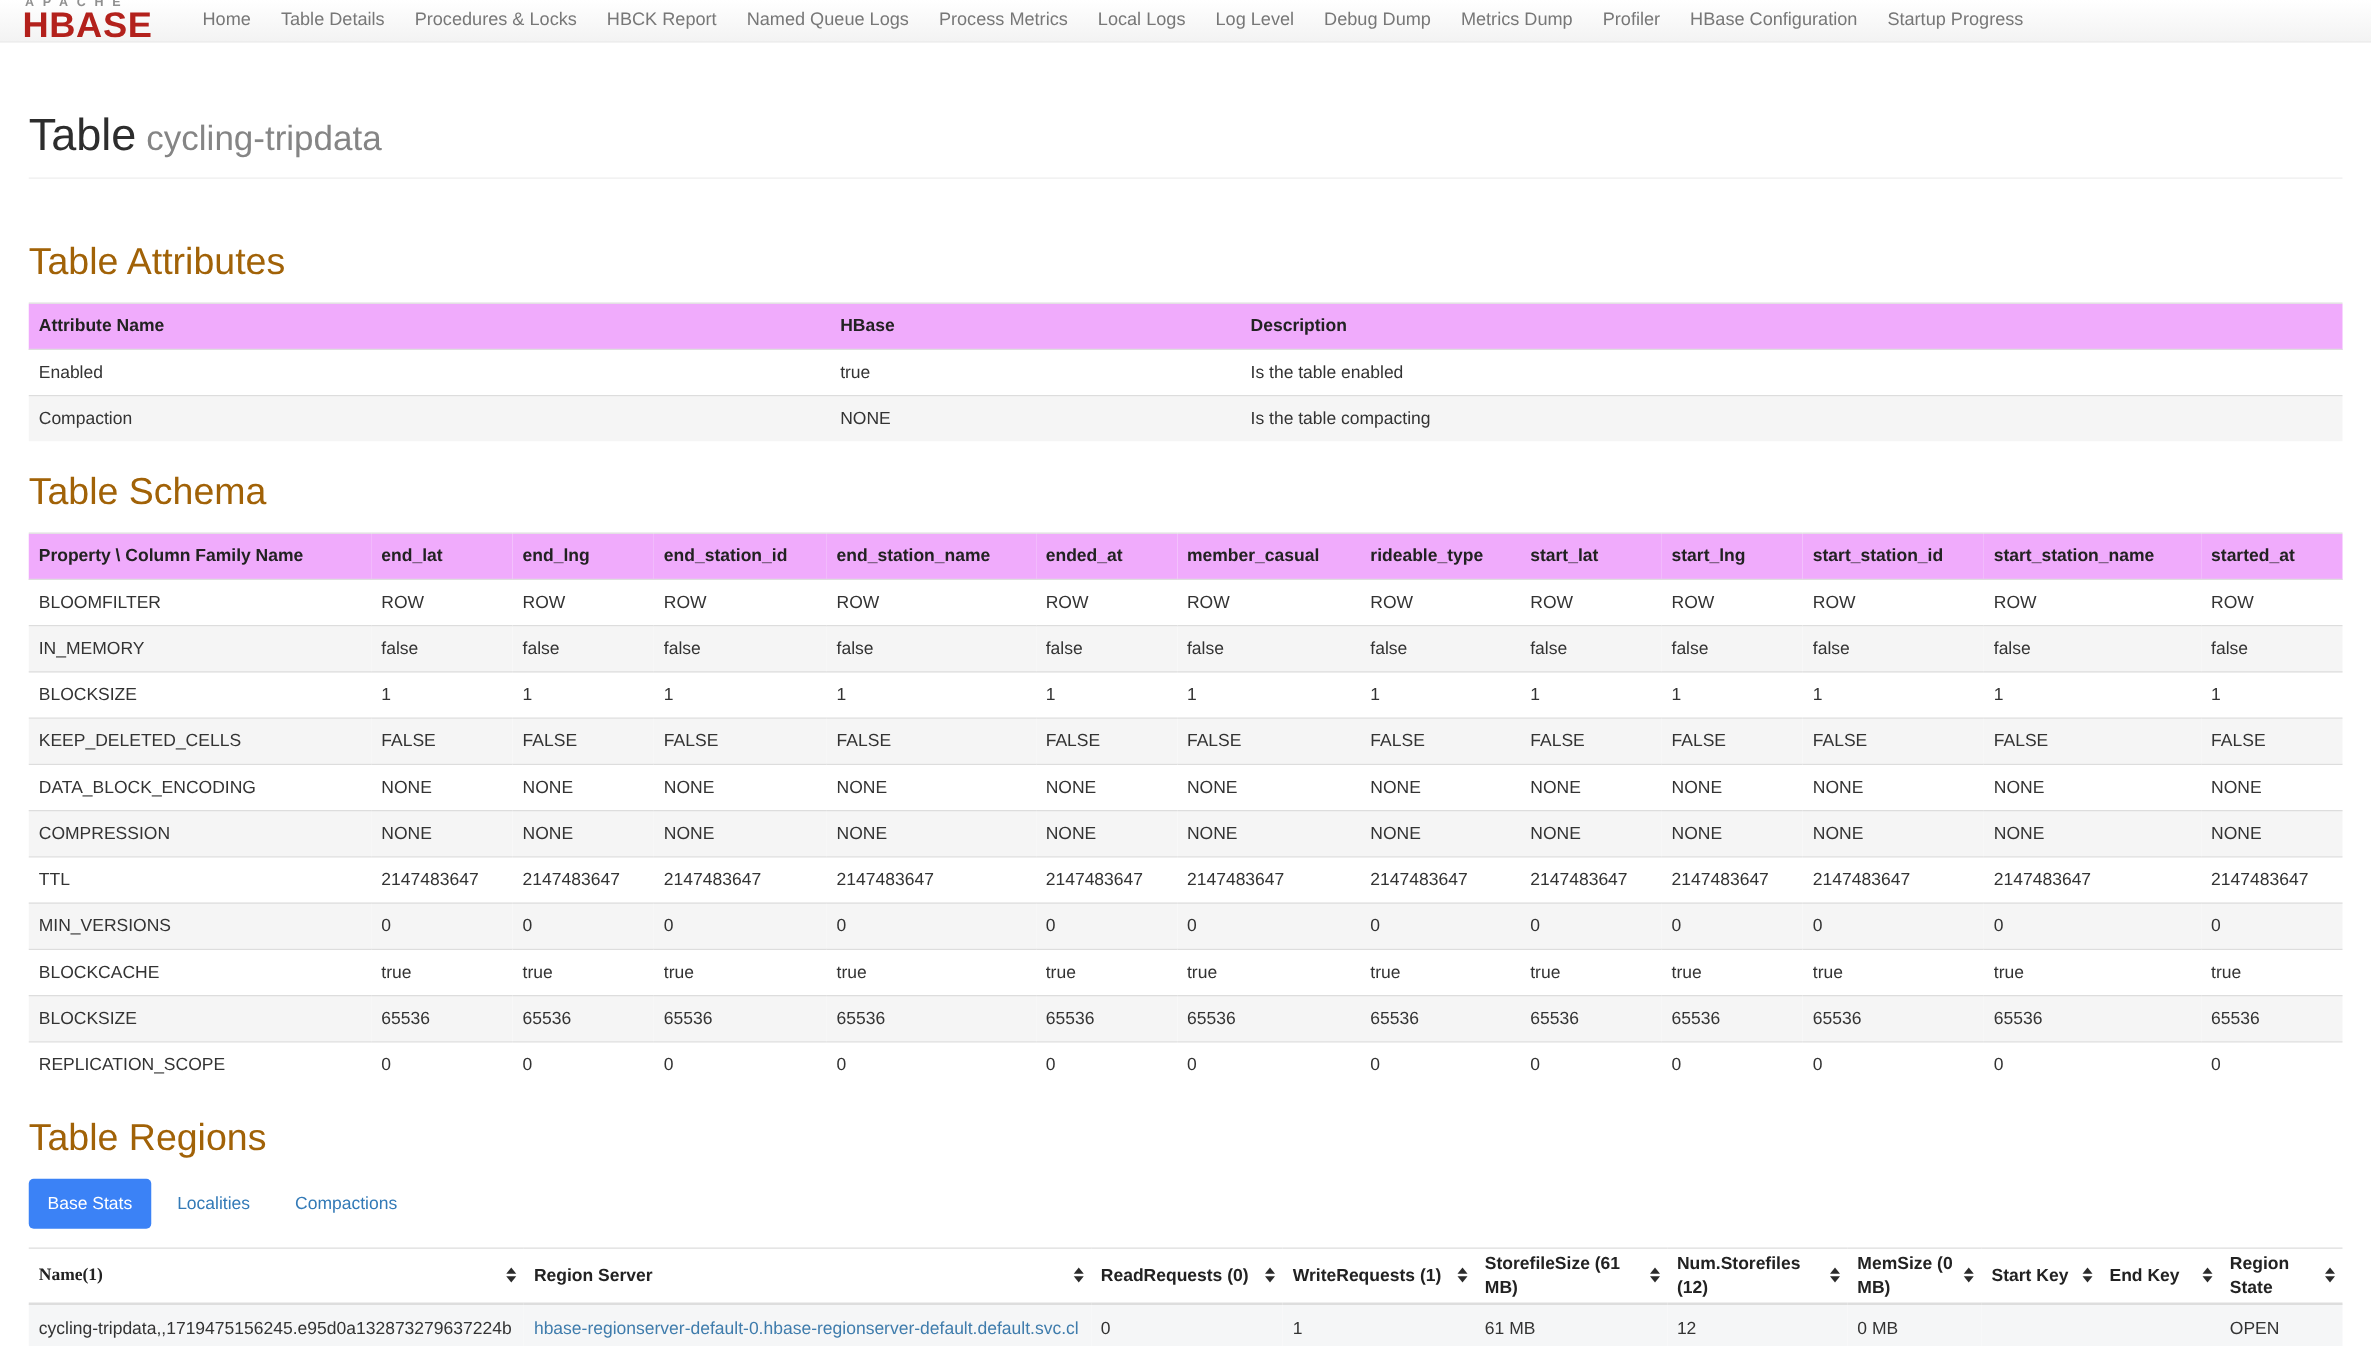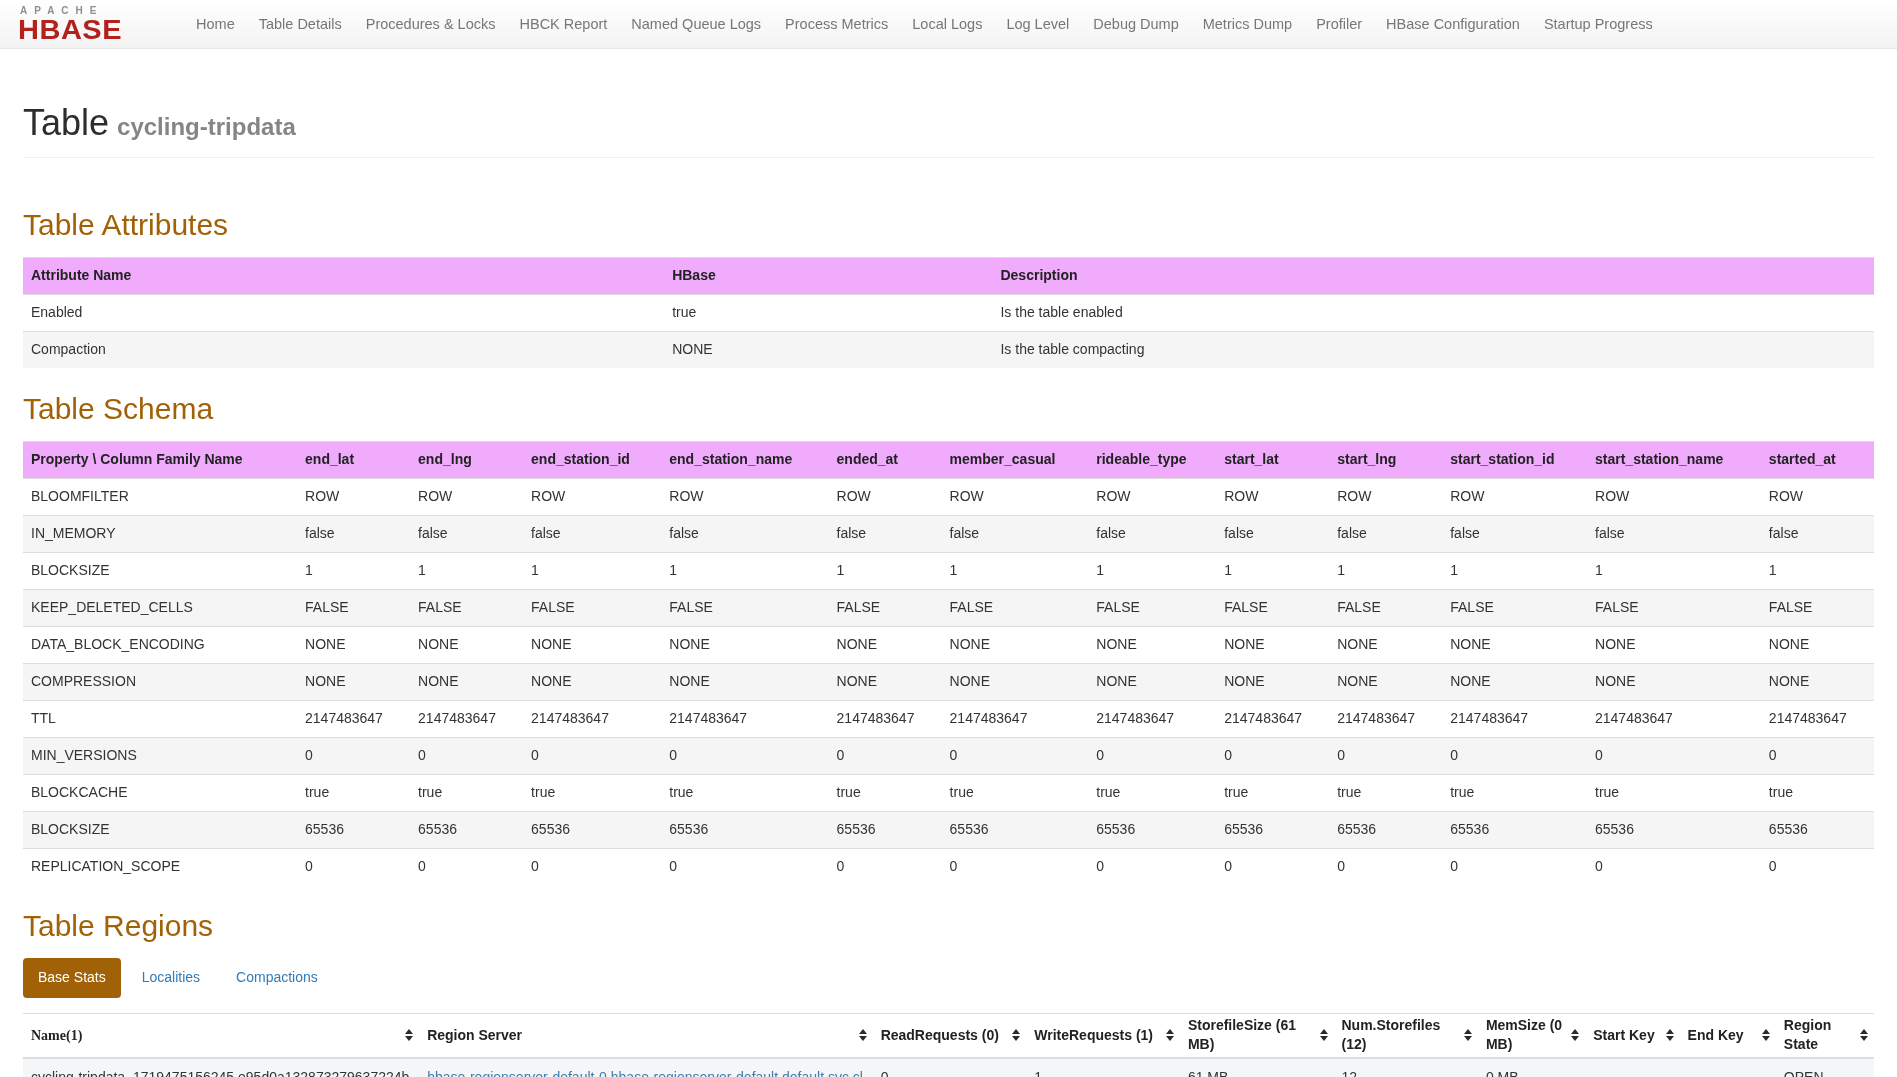--- a/index.html
+++ b/index.html
@@ -6,42 +6,41 @@
   html, body { margin: 0; padding: 0; }
   body {
     width: 1897px; height: 1077px; overflow: hidden;
     background: #fff; color: #333;
     font-family: "Liberation Sans", "DejaVu Sans", sans-serif;
     font-size: 14px; line-height: 1.42857;
   }
 
   
   .navbar {
-    height: 49px; width: 100%;
+    height: 34px; width: 100%;
     background: linear-gradient(#ffffff, #f3f3f3);
     border-bottom: 1px solid #e7e7e7;
     display: flex; align-items: center;
     padding: 0 18px;
-    gap: 34px;
   }
   .brand { display: flex; flex-direction: column; justify-content: center; margin-right: 28px; user-select: none; }
   .brand-top { font-size: 10px; font-weight: bold; letter-spacing: 7px; color: #8f8f8f; line-height: 10px; margin-left: 2px; }
   .brand-bottom { font-size: 29px; font-weight: 800; color: #b3211c; line-height: 27px; letter-spacing: 0.5px; transform: scaleY(0.98); }
   .nav-list { list-style: none; display: flex; margin: 0; padding: 0; height: 100%; }
   .nav-list li { display: flex; }
   .nav-list a {
     color: #777; text-decoration: none; padding: 0 12px;
     display: flex; align-items: center; font-size: 14.5px;
   }
 
   
   .container { padding: 0 23px; }
   .page-header { margin: 48px 0 46px; padding-bottom: 9px; border-bottom: 1px solid #eee; }
   .page-header h1 { margin: 0; font-size: 36px; font-weight: 400; color: #2d2d2d; }
-  .page-header h1 .subtitle { font-size: 24px; color: #858585; font-weight: 700; margin-left: 8px; text-align: center; }
+  .page-header h1 .subtitle { font-size: 28px; color: #858585; font-weight: 400; margin-left: 8px; text-align: center; }
   h2.section-heading { font-size: 30px; font-weight: 400; color: #a16207; margin: 20px 0 10px; }
   #attributes-heading { margin-top: 46px; }
 
   
   table.ui-table { width: 100%; border-collapse: collapse; }
   table.ui-table th, table.ui-table td {
     padding: 8px; text-align: left; border-top: 1px solid #ddd;
     font-size: 14px;
   }
   table.ui-table th { font-weight: bold; color: #222; }
@@ -49,21 +48,21 @@
   table.striped-head thead th { border-bottom: 1px solid #ddd; }
   table.striped-head tbody tr:nth-child(even) { background: #f5f5f5; }
   table.schema-table th, table.schema-table td { white-space: nowrap; }
 
   
   .tabs { list-style: none; display: flex; margin: 10px 0 15px; padding: 0; }
   .tabs li a {
     display: block; padding: 10px 15px; border-radius: 4px;
     color: #337ab7; text-decoration: none; font-size: 14px; margin-right: 6px;
   }
-  .tabs li.active a { background: #a16207; color: #fff; }
+  .tabs li.active a { background: #3b82f6; color: #fff; }
 
   
   table.regions-table { table-layout: fixed; }
   table.regions-table th:nth-child(1)  { width: 21.4%; font-family: Liberation Serif, serif; }
   table.regions-table th:nth-child(2)  { width: 24.5%; }
   table.regions-table th:nth-child(3)  { width: 8.3%; }
   table.regions-table th:nth-child(4)  { width: 8.3%; }
   table.regions-table th:nth-child(5)  { width: 8.3%; }
   table.regions-table th:nth-child(6)  { width: 7.8%; }
   table.regions-table th:nth-child(7)  { width: 5.8%; }

